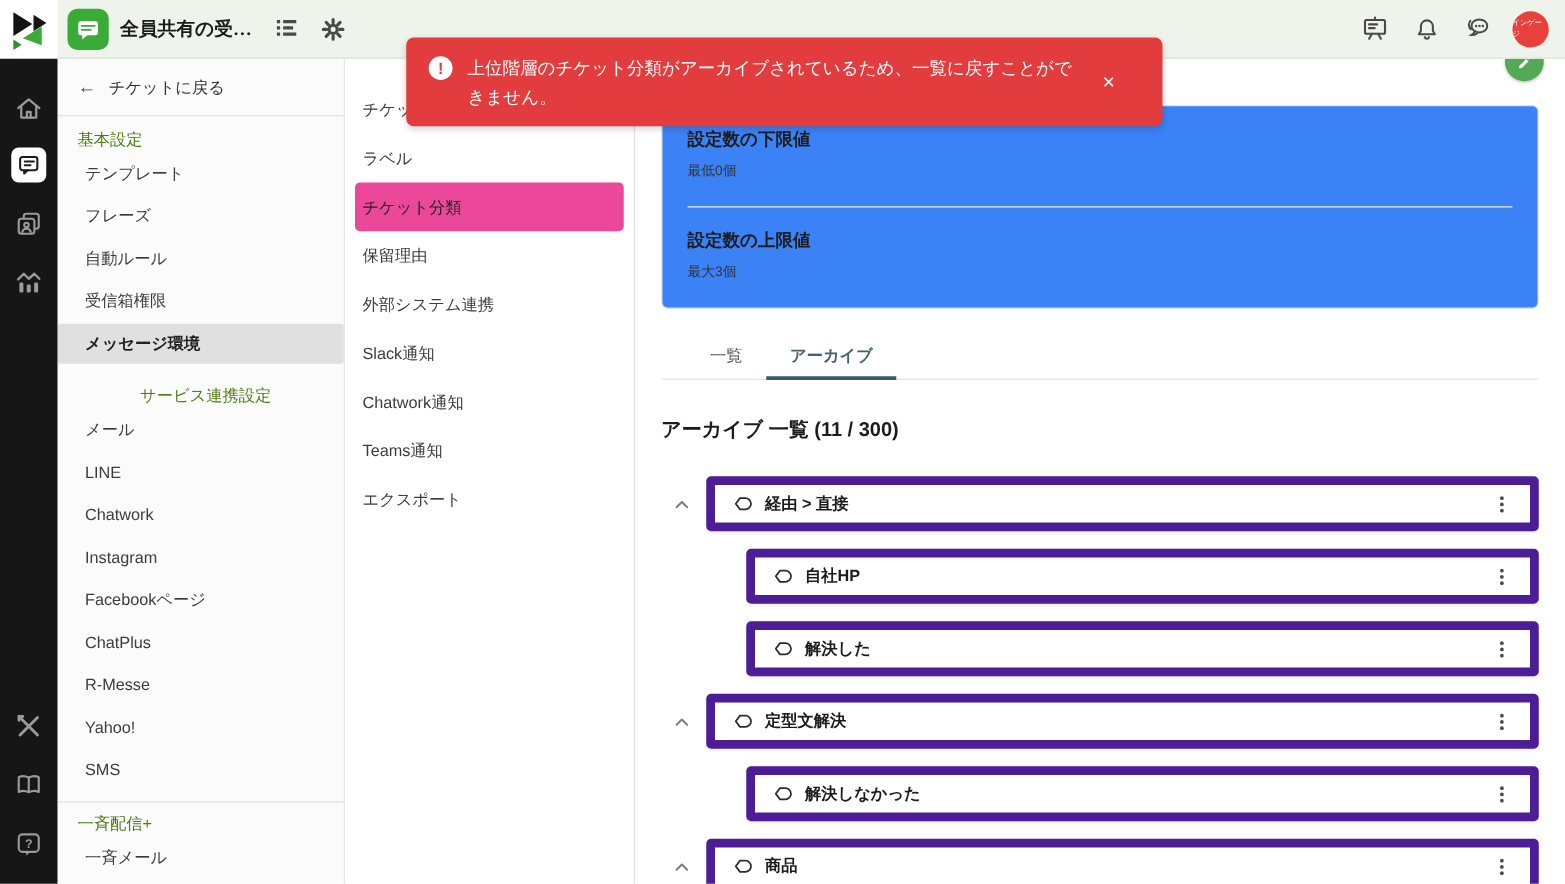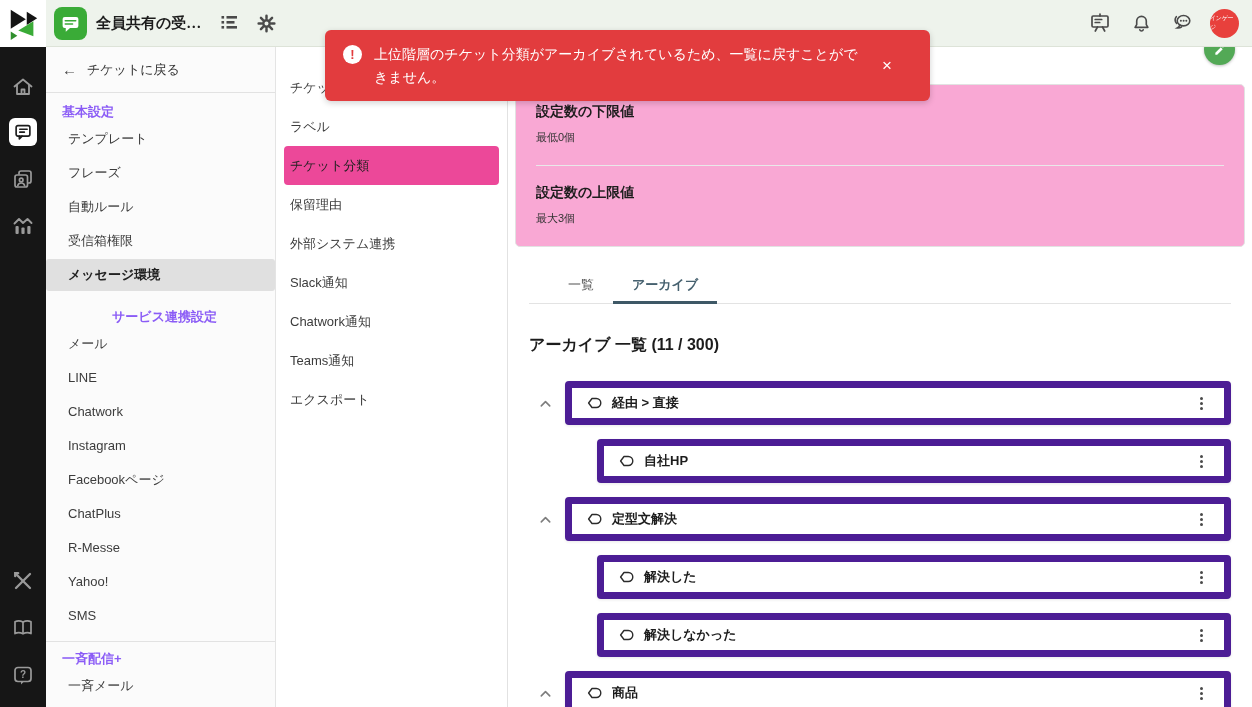--- a/index.html
+++ b/index.html
@@ -28,40 +28,40 @@
     display:flex;align-items:center;justify-content:center;color:#fff;font-size:6px;
     letter-spacing:-.3px;overflow:hidden;cursor:pointer;flex:none;}
 
   
   .sidebar{position:absolute;left:46px;top:47px;bottom:0;width:230px;background:#fbfbfb;
     border-right:1px solid #e4e4e4;font-size:13px;}
   .back-link{display:flex;align-items:center;height:45px;padding-left:16px;gap:10px;
     color:#333;cursor:pointer;}
   .back-arrow{font-size:15px;color:#444;}
   .side-divider{border-top:1px solid #e2e2e2;margin:0;}
-  .side-title{font-weight:bold;color:#8b5cf6;padding:0 8px;margin:10px 0 0 8px;line-height:18px;}
+  .side-title{font-weight:normal;color:#4d7c0f;padding:0 8px;margin:10px 0 0 8px;line-height:18px;}
   .side-title.gap{margin-top:17px;text-align:center;}
   .side-item{padding:7px 8px 7px 22px;line-height:18px;color:#3c3c3c;cursor:pointer;margin-top:2px;}
   .side-item.active{background:#e0e0e0;border-radius:3px;font-weight:bold;color:#222;}
   .sidebar [data-list]{display:block;}
 
   
   .submenu{position:absolute;left:276px;top:47px;bottom:0;width:232px;background:#fff;
     border-right:1px solid #e2e2e2;font-size:13px;padding-top:21px;}
   .sub-item{margin:0 8px;padding:10px 6px;line-height:19px;border-radius:4px;color:#3c3c3c;cursor:pointer;}
   .sub-item.active{background:#ec4899;color:#222;}
 
   
   .main{position:absolute;left:508px;top:47px;right:0;bottom:0;background:#fff;overflow:hidden;}
 
   .fab{position:absolute;top:-13px;right:17px;width:31px;height:31px;border-radius:50%;
     background:#53a956;display:flex;align-items:center;justify-content:center;cursor:pointer;
     box-shadow:0 1px 3px rgba(0,0,0,.25);}
 
-  .settings-card{margin:37px 7px 0;border:1px solid #e2e2e2;border-radius:5px;background:#f9a8d4;}
+  .settings-card{margin:37px 21px 0;border:1px solid #e2e2e2;border-radius:5px;background:#3b82f6;}
   .setting-item{margin:0 20px;padding:17px 0 19px;}
   .setting-item + .setting-item{border-top:1px solid #e9e9e9;}
   .setting-label{font-size:14px;font-weight:bold;color:#1d1d1d;line-height:18px;}
   .setting-value{font-size:11px;color:#333;margin-top:8px;line-height:18px;}
 
   .tabs{margin:25px 21px 0;border-bottom:1px solid #e3e3e3;display:flex;padding-left:20px;}
   .tab{background:none;border:none;font-family:inherit;font-size:13px;color:#555;
     padding:4px 19px 8px;cursor:pointer;border-bottom:3px solid transparent;margin-bottom:-1px;line-height:17px;}
   .tab.active{color:#46616f;font-weight:bold;border-bottom-color:#3e5866;}
 
@@ -328,49 +328,49 @@
             <path d="M6 3.5h4.3a4.5 4.5 0 0 1 0 9H6L2.6 8z"></path>
           </svg>
           <span class="row-label">自社HP</span>
           <span class="kebab">
             <i></i>
             <i></i>
             <i></i>
           </span>
         </div>
       </div>
+      <div class="arch-row child">
+        <span class="chev">
+          <svg width="15" height="15" viewBox="0 0 16 16" fill="none" stroke="#7d7d7d" stroke-width="1.7" stroke-linecap="round" stroke-linejoin="round">
+            <polyline points="3.5,10.5 8,6 12.5,10.5"></polyline>
+          </svg>
+        </span>
+        <div class="row-card">
+          <svg width="16" height="16" viewBox="0 0 16 16" fill="none" stroke="#2b2b2b" stroke-width="1.4" stroke-linejoin="round">
+            <path d="M6 3.5h4.3a4.5 4.5 0 0 1 0 9H6L2.6 8z"></path>
+          </svg>
+          <span class="row-label">解決した</span>
+          <span class="kebab">
+            <i></i>
+            <i></i>
+            <i></i>
+          </span>
+        </div>
+      </div>
       <div class="arch-row expandable">
         <span class="chev">
           <svg width="15" height="15" viewBox="0 0 16 16" fill="none" stroke="#7d7d7d" stroke-width="1.7" stroke-linecap="round" stroke-linejoin="round">
             <polyline points="3.5,10.5 8,6 12.5,10.5"></polyline>
           </svg>
         </span>
         <div class="row-card">
           <svg width="16" height="16" viewBox="0 0 16 16" fill="none" stroke="#2b2b2b" stroke-width="1.4" stroke-linejoin="round">
             <path d="M6 3.5h4.3a4.5 4.5 0 0 1 0 9H6L2.6 8z"></path>
           </svg>
           <span class="row-label">定型文解決</span>
-          <span class="kebab">
-            <i></i>
-            <i></i>
-            <i></i>
-          </span>
-        </div>
-      </div>
-      <div class="arch-row child">
-        <span class="chev">
-          <svg width="15" height="15" viewBox="0 0 16 16" fill="none" stroke="#7d7d7d" stroke-width="1.7" stroke-linecap="round" stroke-linejoin="round">
-            <polyline points="3.5,10.5 8,6 12.5,10.5"></polyline>
-          </svg>
-        </span>
-        <div class="row-card">
-          <svg width="16" height="16" viewBox="0 0 16 16" fill="none" stroke="#2b2b2b" stroke-width="1.4" stroke-linejoin="round">
-            <path d="M6 3.5h4.3a4.5 4.5 0 0 1 0 9H6L2.6 8z"></path>
-          </svg>
-          <span class="row-label">解決した</span>
           <span class="kebab">
             <i></i>
             <i></i>
             <i></i>
           </span>
         </div>
       </div>
       <div class="arch-row child">
         <span class="chev">
           <svg width="15" height="15" viewBox="0 0 16 16" fill="none" stroke="#7d7d7d" stroke-width="1.7" stroke-linecap="round" stroke-linejoin="round">

